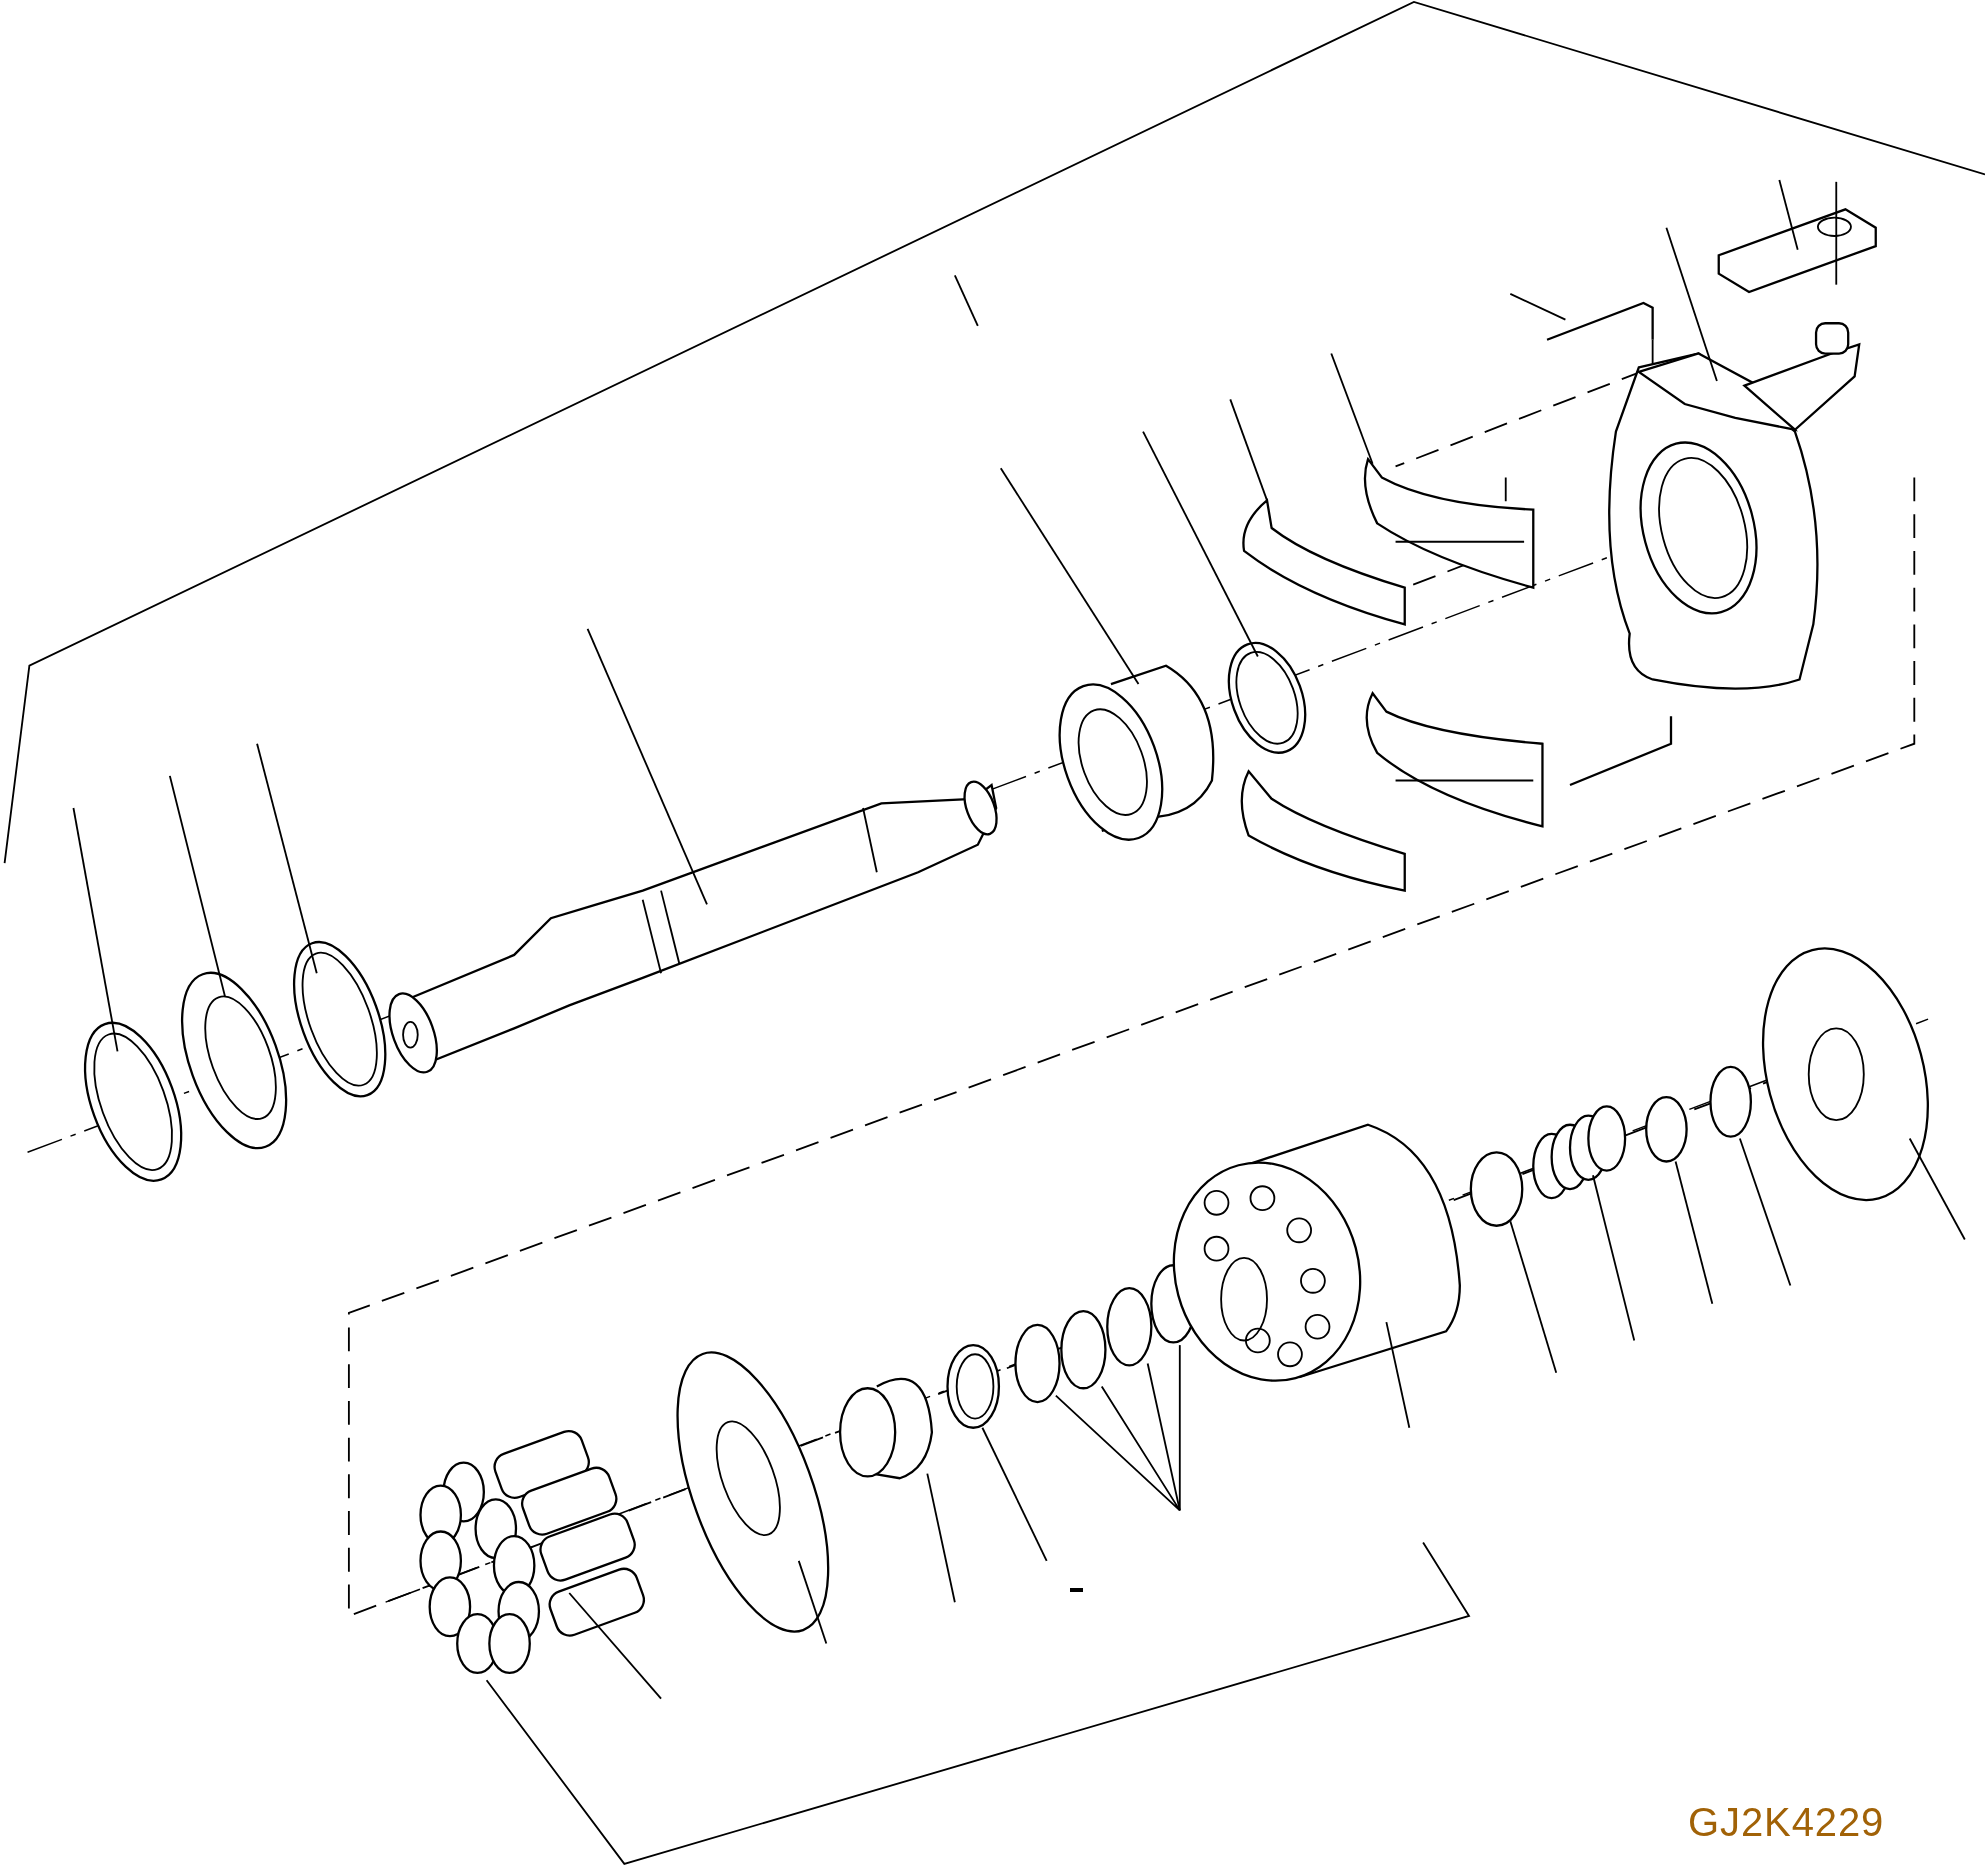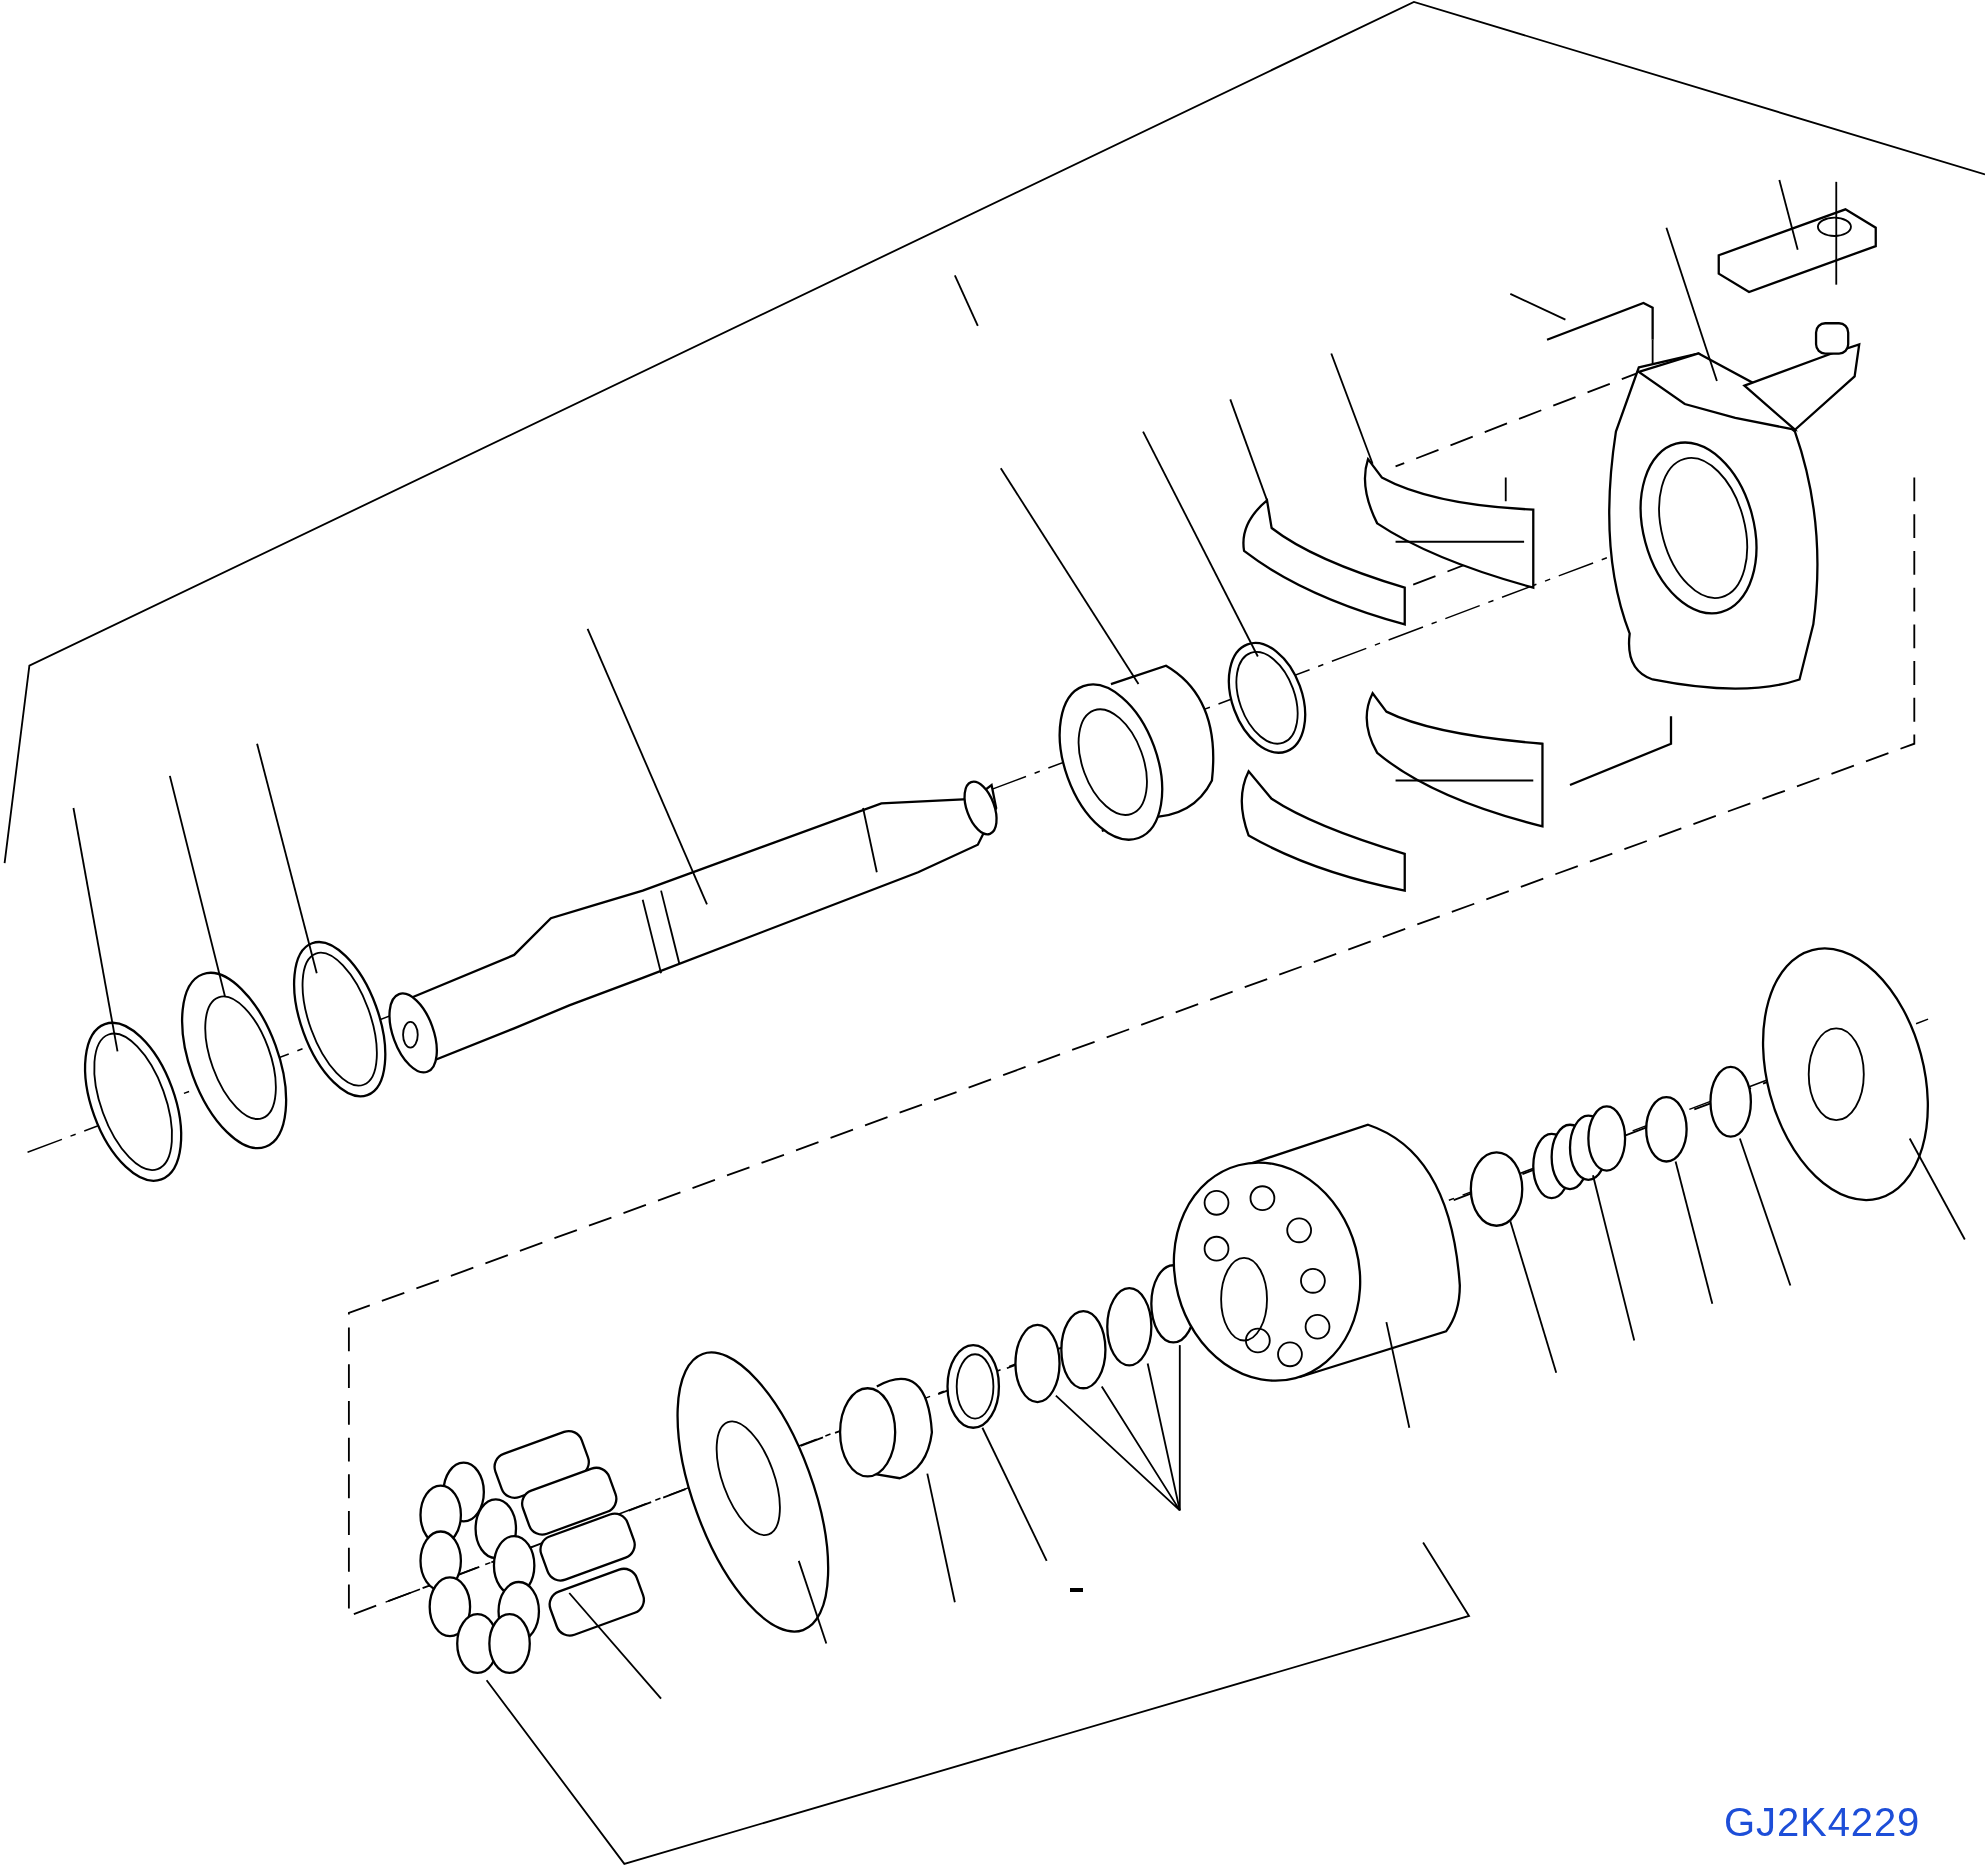--- a/index.html
+++ b/index.html
@@ -4,22 +4,22 @@
 <style>
   html, body { margin: 0; padding: 0; background: #ffffff; }
   body { width: 1985px; height: 1874px; position: relative; overflow: hidden;
          font-family: "Liberation Sans", sans-serif; }
   #diagram { position: absolute; left: 0; top: 0; width: 1985px; height: 1874px; }
   .ln { stroke: #000; stroke-width: 2; fill: none; }
   .tk { stroke: #000; stroke-width: 2.5; fill: #fff; }
   .dash { stroke: #000; stroke-width: 2; fill: none; stroke-dasharray: 26 14; }
   .cl { stroke: #000; stroke-width: 1.6; fill: none; stroke-dasharray: 40 10 6 10; }
   .leader { stroke: #000; stroke-width: 2; fill: none; }
-  #drawing-id { position: absolute; left: 1724px; top: 1800px; font-size: 40px;
-                color: #1d4ed8; letter-spacing: 0.9px; }
+  #drawing-id { position: absolute; left: 1688px; top: 1800px; font-size: 40px;
+                color: #a16207; letter-spacing: 0.9px; }
   #stray-dash { position: absolute; left: 1070px; top: 1588px; width: 13px; height: 3.7px; background: #000; }
 </style>
 </head>
 <body>
 
 <svg id="diagram" viewBox="0 0 2162 2041" xmlns="http://www.w3.org/2000/svg">
 
   <g>
     <polyline class="leader" points="5,940 32,725 1540,2 2162,190"></polyline>
     <line class="leader" x1="1040" y1="300" x2="1065" y2="355"></line>

